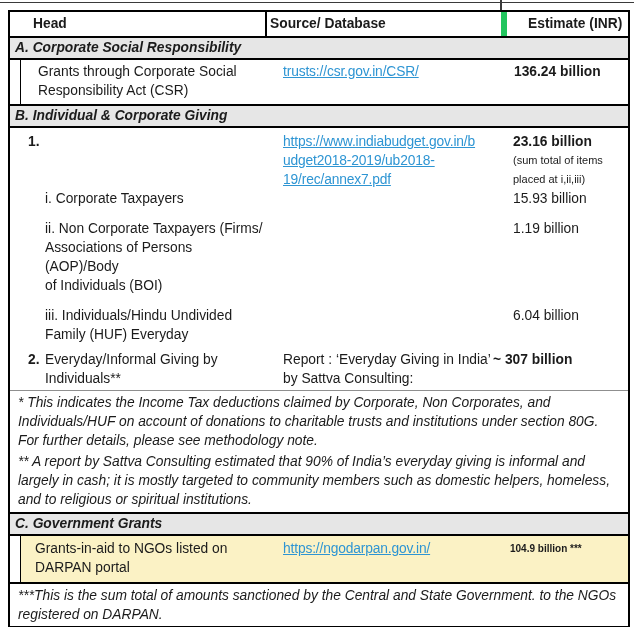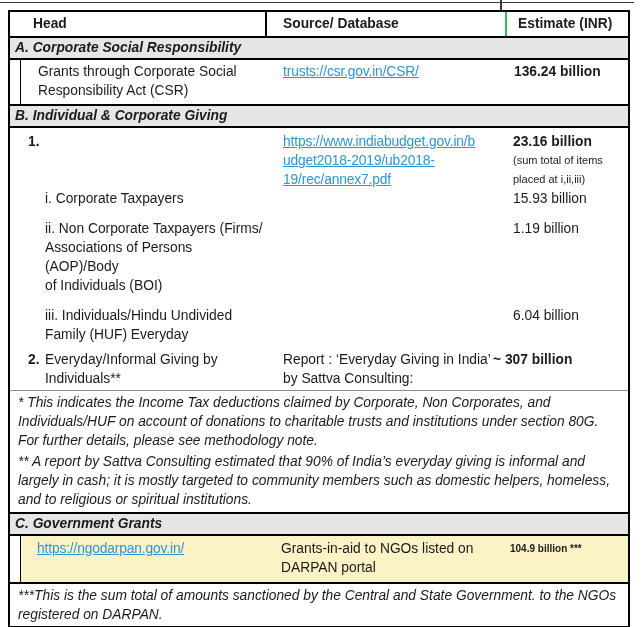--- a/index.html
+++ b/index.html
@@ -23,22 +23,22 @@
   }
   .row { display: grid; grid-template-columns: 11px 24px 222px 240px 1fr; }
   .pre { white-space: pre-line; }
   .b { font-weight: bold; }
   .link { color: #2E95D3; text-decoration: underline; letter-spacing: -0.15px; cursor: pointer; }
 
   
   .hdr { grid-template-columns: 257px 240px 1fr; font-weight: bold; }
   .hdr > div { padding-top: 2px; padding-bottom: 3px; }
   .hdr .c-head { padding-left: 23px; border-right: 2px solid #000; }
-  .hdr .c-source { padding-left: 16px; border-right: 2px solid #22c55e; }
-  .hdr .c-est { padding-left: 11px; }
+  .hdr .c-source { padding-left: 3px; border-right: 6px solid #22c55e; }
+  .hdr .c-est { padding-left: 21px; }
 
   
   .banner {
     background: #E6E6E6;
     font-weight: bold; font-style: italic;
     line-height: 17px;
     padding: 1px 0 2px 5px;
     border-top: 2px solid #000; border-bottom: 2px solid #000;
   }
 
@@ -144,23 +144,23 @@
     <div class="estcell b">~ 307 billion</div>
   </div>
 
   <div class="footnote fn1"> * This indicates the Income Tax deductions claimed by Corporate, Non Corporates, and Individuals/HUF on account of donations to charitable trusts and institutions under section 80G. For further details, please see methodology note.</div>
   <div class="footnote fn2">** A report by Sattva Consulting estimated that 90% of India’s everyday giving is informal and largely in cash; it is mostly targeted to community members such as domestic helpers, homeless, and to religious or spiritual institutions.</div>
 
   <div class="banner">C. Government Grants</div>
 
   <div class="row gov">
     <div class="gutter"></div>
+    <div class="hl headcell pre">Grants-in-aid to NGOs listed on
+DARPAN portal</div>
     <div class="hl sourcecell">
       <a class="link">https://ngodarpan.gov.in/</a>
     </div>
-    <div class="hl headcell pre">Grants-in-aid to NGOs listed on
-DARPAN portal</div>
     <div class="hl estcell b">104.9 billion ***</div>
   </div>
 
   <div class="footnote fn3">***This is the sum total of amounts sanctioned by the Central and State Government. to the NGOs registered on DARPAN.</div>
 
 </div>
 
 </body></html>

